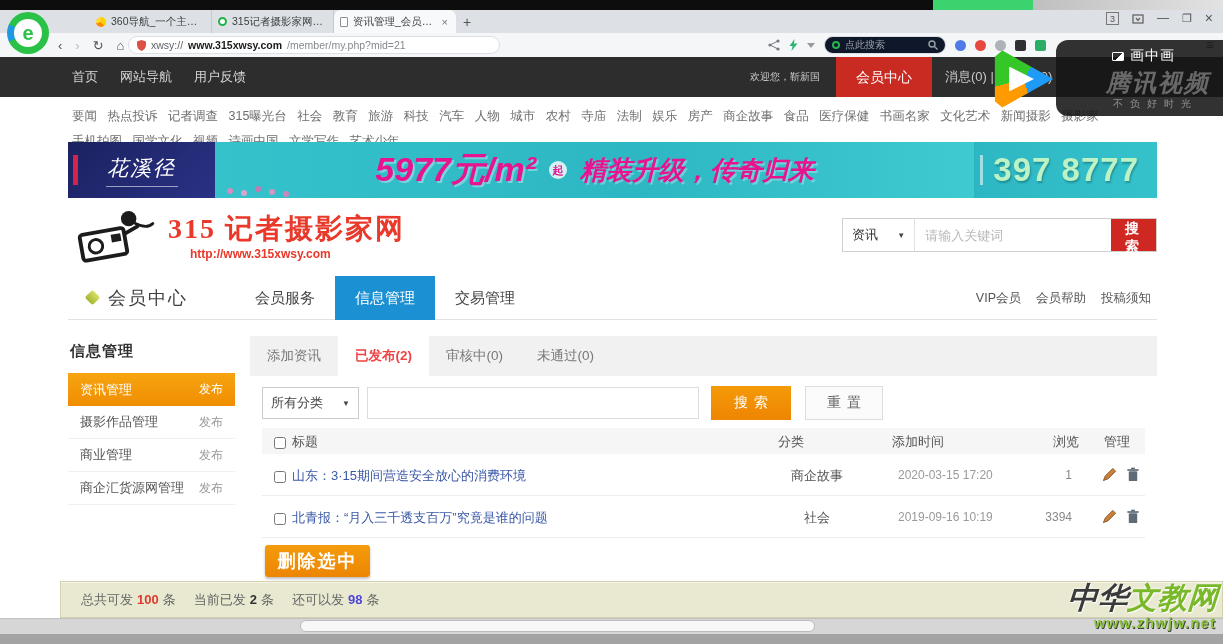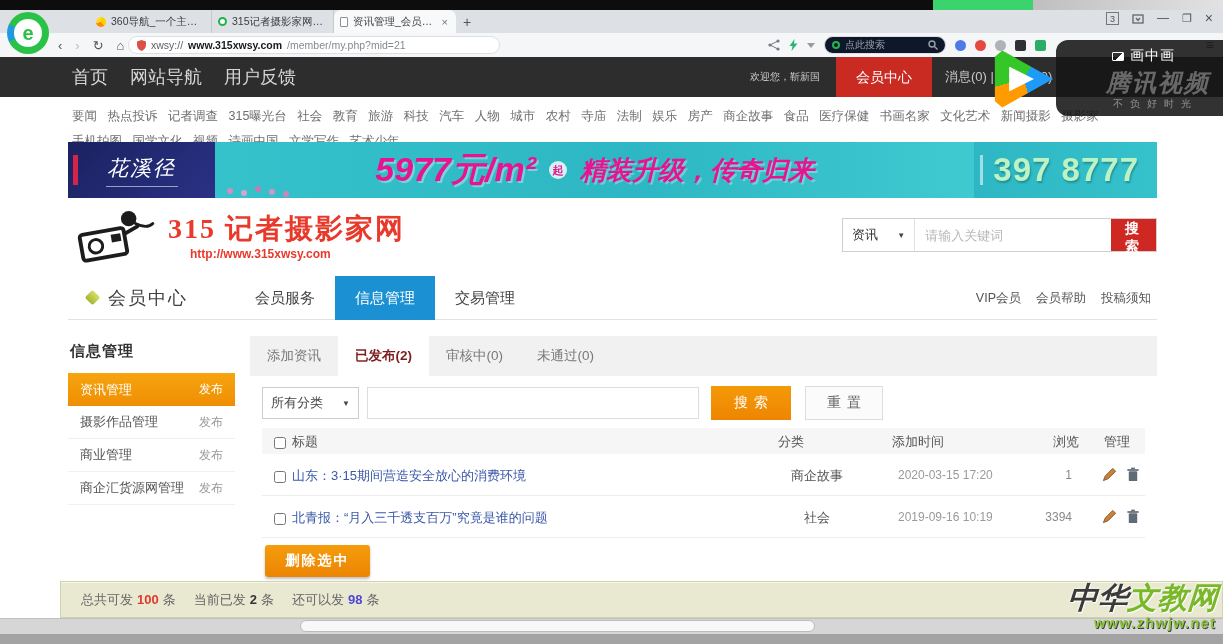--- a/index.html
+++ b/index.html
@@ -47,21 +47,21 @@
   .qsearch{width:122px;height:18px;background:#0f172a;border:1px solid #dcdfe3;border-radius:9px;display:flex;align-items:center;gap:5px;padding:0 7px;}
   .qsearch .ring{width:8px;height:8px;border:2px solid #25b34a;border-radius:50%;}
   .qsearch .qtext{font-size:10px;color:#9aa0a6;flex:1;white-space:nowrap;}
   .ext{width:11px;height:11px;border-radius:50%;}
   .ext.sq{border-radius:2px;}
   .menuicon{position:absolute;right:9px;top:4px;font-size:14px;color:#555;}
 
   
   .blackbar{position:absolute;left:0;top:57px;width:1223px;height:40px;background:#2d2d2d;}
   .bb-left{position:absolute;left:72px;top:0;height:40px;display:flex;align-items:center;gap:22px;}
-  .bb-left a{color:#d6d6d6;font-size:18px;text-decoration:none;white-space:nowrap;font-family:Liberation Mono, monospace;}
+  .bb-left a{color:#d6d6d6;font-size:13px;text-decoration:none;white-space:nowrap;font-family:Liberation Mono, monospace;}
   .bb-right{position:absolute;left:750px;top:0;height:40px;display:flex;align-items:center;}
   .bb-welcome{color:#c9c9c9;font-size:10px;white-space:nowrap;}
   .bb-member{margin-left:16px;background:#c92b22;color:#fff;font-size:14px;height:40px;line-height:40px;padding:0 20px;white-space:nowrap;}
   .bb-msgs{margin-left:13px;color:#c9c9c9;font-size:13px;white-space:nowrap;}
 
   
   .catrow{position:absolute;left:72px;top:103px;width:1085px;line-height:24px;border-bottom:0;}
   .catrow a{color:#6f6f6f;font-size:12.5px;text-decoration:none;margin-right:10.5px;white-space:nowrap;}
 
   
@@ -104,21 +104,21 @@
   .sidebar{position:absolute;left:68px;top:334px;width:167px;}
   .sb-title{font-size:15px;font-weight:bold;color:#333;padding:8px 2px 12px 2px;letter-spacing:1px;}
   .sb-item{height:33px;display:flex;align-items:center;justify-content:space-between;padding:0 12px;font-size:13px;color:#555;border-bottom:1px solid #f0f0f0;cursor:pointer;}
   .sb-item .sb-action{color:#999;font-size:12px;}
   .sb-item.active{background:linear-gradient(#f7a410,#ef8e02);color:#fff;border-bottom:none;}
   .sb-item.active .sb-action{color:#fff;}
 
   
   .ctabs{position:absolute;left:250px;top:336px;width:907px;height:40px;background:#f1f1f1;display:flex;}
   .ctab{height:40px;line-height:40px;padding:0 17px;font-size:13.5px;color:#777;cursor:pointer;white-space:nowrap;}
-  .ctab.active{background:#fff;color:#7f1d1d;font-weight:bold;}
+  .ctab.active{background:#fff;color:#ef4444;font-weight:bold;}
 
   .filterrow{position:absolute;left:262px;top:386px;width:895px;height:34px;display:flex;align-items:center;}
   .f-select{width:97px;height:32px;border:1px solid #ccc;background:#fff;display:flex;align-items:center;justify-content:space-between;padding:0 8px;font-size:13px;color:#444;cursor:default;}
   .f-input{margin-left:8px;width:332px;height:32px;border:1px solid #ddd;outline:none;padding:0 8px;font-size:13px;}
   .f-search{margin-left:12px;width:80px;height:34px;border:0;background:linear-gradient(#f49a08,#ee8502);color:#fff;font-size:14px;letter-spacing:6px;text-indent:6px;cursor:pointer;}
   .f-reset{margin-left:14px;width:78px;height:34px;border:1px solid #ddd;background:#fbfbfb;color:#666;font-size:14px;letter-spacing:6px;text-indent:6px;cursor:pointer;}
 
   .theader{position:absolute;left:262px;top:428px;width:883px;height:26px;background:#f6f6f6;font-size:13px;color:#555;}
   .theader span{position:absolute;top:5px;white-space:nowrap;}
   .th-cb{position:absolute;left:8px;top:6px;width:12px;height:12px;}
@@ -127,21 +127,21 @@
   .tbody{position:absolute;left:262px;top:454px;width:883px;}
   .trow{position:relative;height:42px;border-bottom:1px solid #ededed;background:#fff;}
   .tr-cb{position:absolute;left:8px;top:14px;width:12px;height:12px;}
   .tr-title{position:absolute;left:30px;top:13px;font-size:13px;color:#3a58a8;text-decoration:none;white-space:nowrap;}
   .tr-cat{position:absolute;left:500px;top:13px;width:110px;text-align:center;font-size:13px;color:#555;}
   .tr-time{position:absolute;left:636px;top:14px;font-size:12px;color:#9a9a9a;}
   .tr-views{position:absolute;left:755px;top:14px;width:55px;text-align:right;font-size:12px;color:#888;}
   .tr-edit{position:absolute;left:840px;top:13px;cursor:pointer;}
   .tr-del{position:absolute;left:864px;top:13px;cursor:pointer;}
 
-  .delbtn{position:absolute;left:265px;top:545px;width:105px;height:32px;border:0;border-radius:3px;background:linear-gradient(#f59c0c,#ec8503);color:#fff;font-size:14px;font-weight:bold;letter-spacing:2px;box-shadow:0 2px 3px rgba(0,0,0,.25);cursor:pointer;}
+  .delbtn{position:absolute;left:265px;top:545px;width:105px;height:32px;border:0;border-radius:3px;background:linear-gradient(#f59c0c,#ec8503);color:#fff;font-size:18px;font-weight:bold;letter-spacing:2px;box-shadow:0 2px 3px rgba(0,0,0,.25);cursor:pointer;}
 
   .quotabar{position:absolute;left:60px;top:581px;width:1163px;height:37px;background:#e9e9d2;border:1px solid #d2d2b0;box-shadow:inset 0 1px 0 #f6f6e6;}
   .quotatext{position:absolute;left:20px;top:0;line-height:35px;font-size:13px;color:#666;white-space:nowrap;}
   .q-num{font-weight:bold;margin:0 4px;}
   .q-total{color:#e03a2f;} .q-pub{color:#333;} .q-rem{color:#4f46d8;}
   .q-gap{display:inline-block;width:18px;}
 
   .watermark{position:absolute;left:1005px;top:582px;width:212px;text-align:right;z-index:40;transform:skewX(-4deg);}
   .wm1{font-size:30px;font-weight:bold;font-style:italic;line-height:32px;text-shadow:0 0 3px rgba(255,255,255,.95),1px 1px 0 #fff;white-space:nowrap;}
   .wm1 .wm-black{color:#3a3a3a;} .wm1 .wm-green{color:#79b829;}

